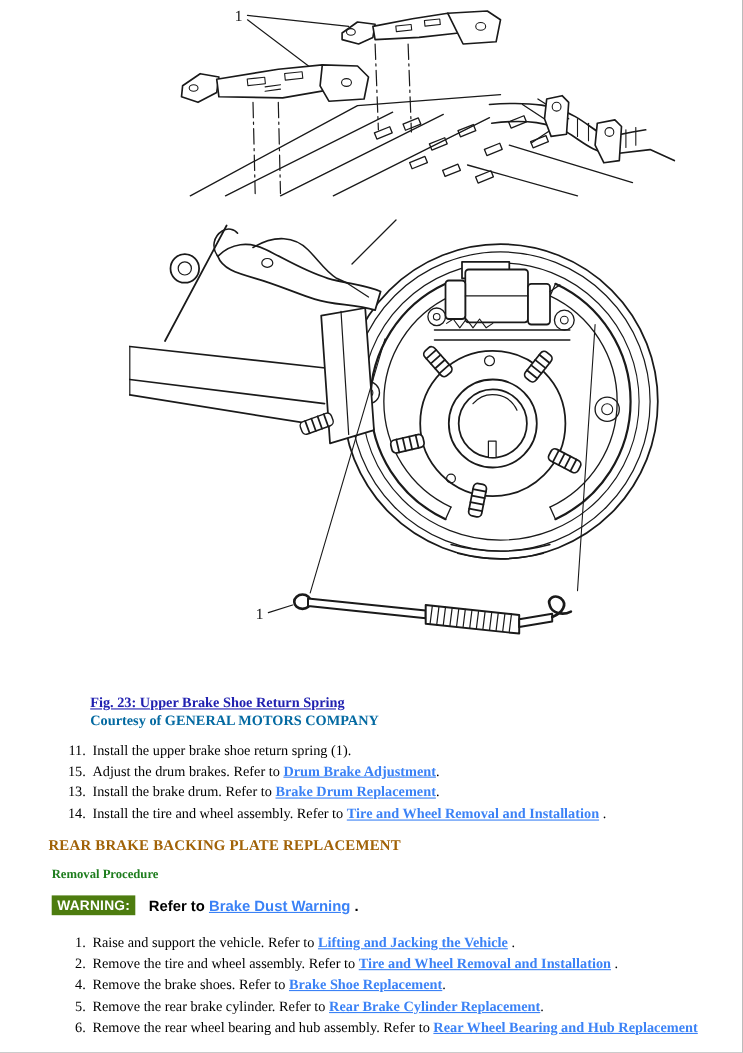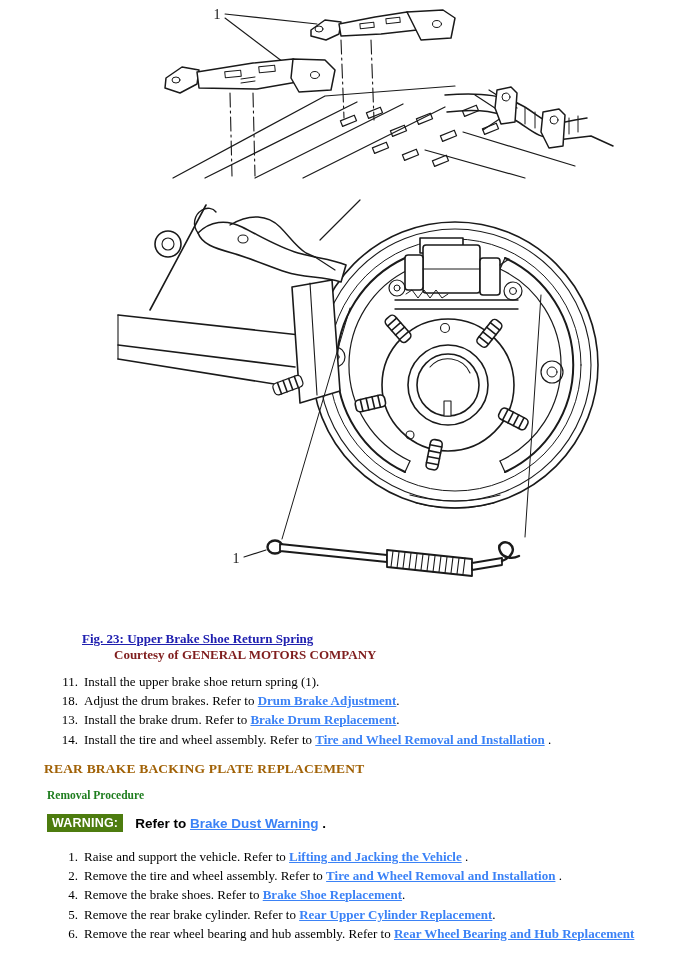--- a/index.html
+++ b/index.html
@@ -8,21 +8,21 @@
     background:#ffffff;overflow:hidden;
     font-family:"Liberation Serif",serif;color:#000;
   }
   svg{display:block;}
   .lineart{stroke:#1a1a1a;fill:none;stroke-linecap:round;stroke-linejoin:round;}
   .callout{font-family:"Liberation Serif",serif;font-size:14px;fill:#111;stroke:none;}
   .fig-top{position:absolute;left:145px;top:0;}
   .fig-main{position:absolute;left:110px;top:195px;}
   .caption{position:absolute;left:82px;top:631px;font-size:13px;font-weight:bold;line-height:16px;}
   .fig-link{color:#2020b0;text-decoration:underline;cursor:pointer;}
-  .courtesy{color:#7f1d1d;margin-left:32px;}
+  .courtesy{color:#0369a1;}
   .steps{position:absolute;left:52px;font-size:13px;}
   .step{height:19.2px;line-height:19.2px;white-space:nowrap;}
   .num{display:inline-block;width:26px;text-align:right;margin-right:6px;}
   .glink{color:#3b82f6;font-weight:bold;text-decoration:underline;cursor:pointer;}
   .steps-install{top:672px;}
   .steps-removal{top:847px;}
   .section-heading{
     position:absolute;left:44px;top:761px;
     font-size:13.5px;font-weight:bold;color:#a16207;letter-spacing:.2px;white-space:nowrap;
   }
@@ -266,21 +266,21 @@
   <div class="caption">
     <div><a class="fig-link">Fig. 23: Upper Brake Shoe Return Spring</a></div>
     <div class="courtesy">Courtesy of GENERAL MOTORS COMPANY</div>
   </div>
 
   <div class="steps steps-install">
     <div class="step">
       <span class="num">11.</span><span>Install the upper brake shoe return spring (1).</span><a class="glink"></a><span></span>
     </div>
     <div class="step">
-      <span class="num">18.</span><span>Adjust the drum brakes. Refer to </span><a class="glink">Drum Brake Adjustment</a><span>.</span>
+      <span class="num">15.</span><span>Adjust the drum brakes. Refer to </span><a class="glink">Drum Brake Adjustment</a><span>.</span>
     </div>
     <div class="step">
       <span class="num">13.</span><span>Install the brake drum. Refer to </span><a class="glink">Brake Drum Replacement</a><span>.</span>
     </div>
     <div class="step">
       <span class="num">14.</span><span>Install the tire and wheel assembly. Refer to </span><a class="glink">Tire and Wheel Removal and Installation</a><span> .</span>
     </div>
   </div>
 
   <div class="section-heading">REAR BRAKE BACKING PLATE REPLACEMENT</div>
@@ -295,20 +295,20 @@
     <div class="step">
       <span class="num">1.</span><span>Raise and support the vehicle. Refer to </span><a class="glink">Lifting and Jacking the Vehicle</a><span> .</span>
     </div>
     <div class="step">
       <span class="num">2.</span><span>Remove the tire and wheel assembly. Refer to </span><a class="glink">Tire and Wheel Removal and Installation</a><span> .</span>
     </div>
     <div class="step">
       <span class="num">4.</span><span>Remove the brake shoes. Refer to </span><a class="glink">Brake Shoe Replacement</a><span>.</span>
     </div>
     <div class="step">
-      <span class="num">5.</span><span>Remove the rear brake cylinder. Refer to </span><a class="glink">Rear Upper Cylinder Replacement</a><span>.</span>
+      <span class="num">5.</span><span>Remove the rear brake cylinder. Refer to </span><a class="glink">Rear Brake Cylinder Replacement</a><span>.</span>
     </div>
     <div class="step">
       <span class="num">6.</span><span>Remove the rear wheel bearing and hub assembly. Refer to </span><a class="glink">Rear Wheel Bearing and Hub Replacement</a><span></span>
     </div>
   </div>
 
 </div>
 
 </body></html>

